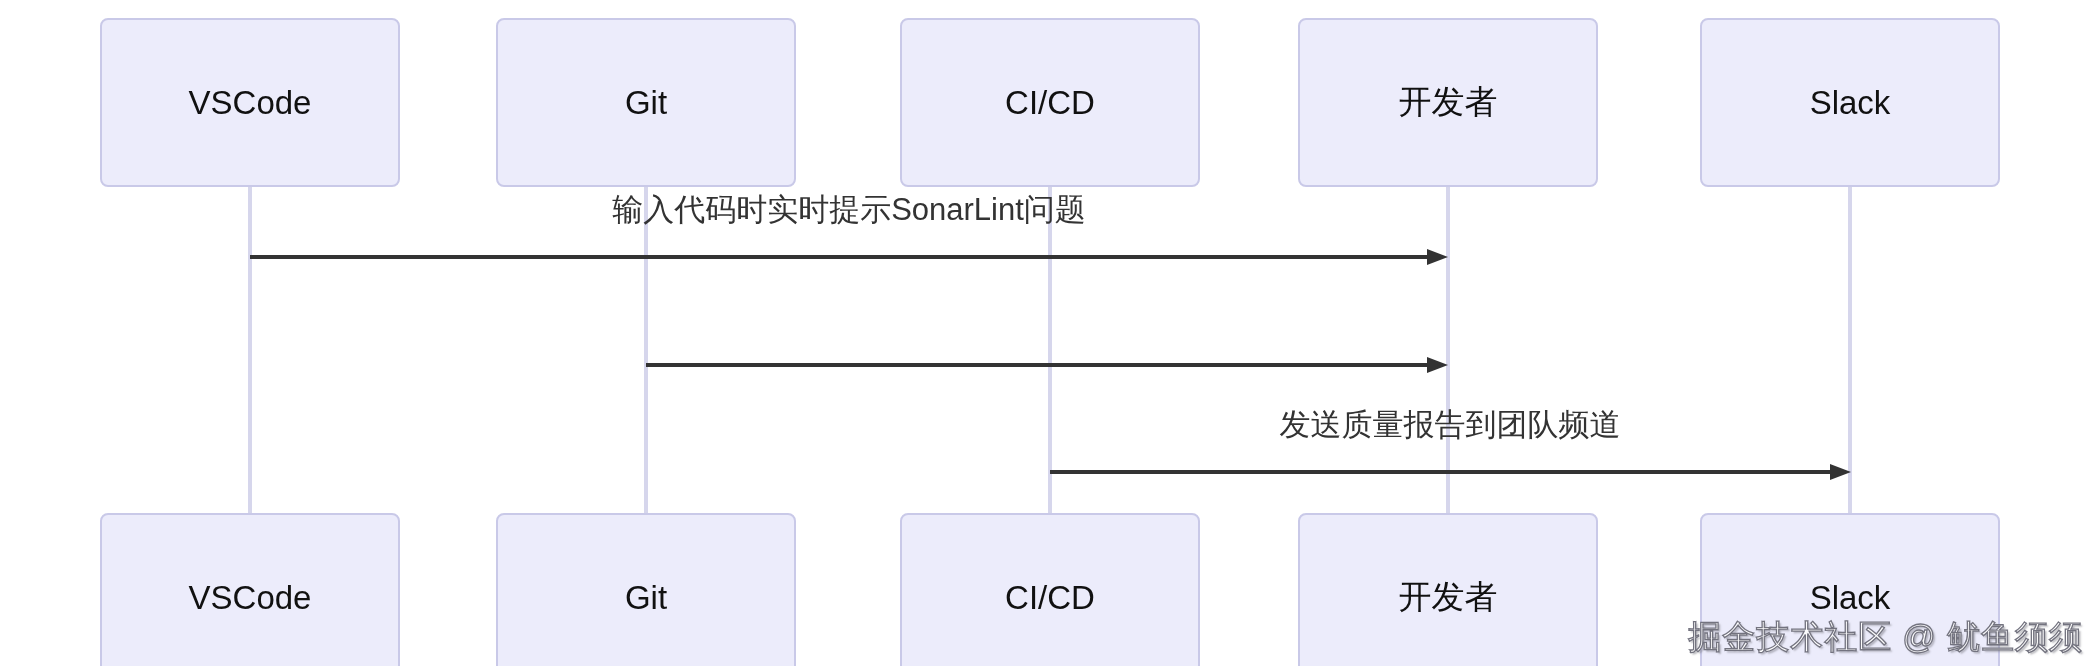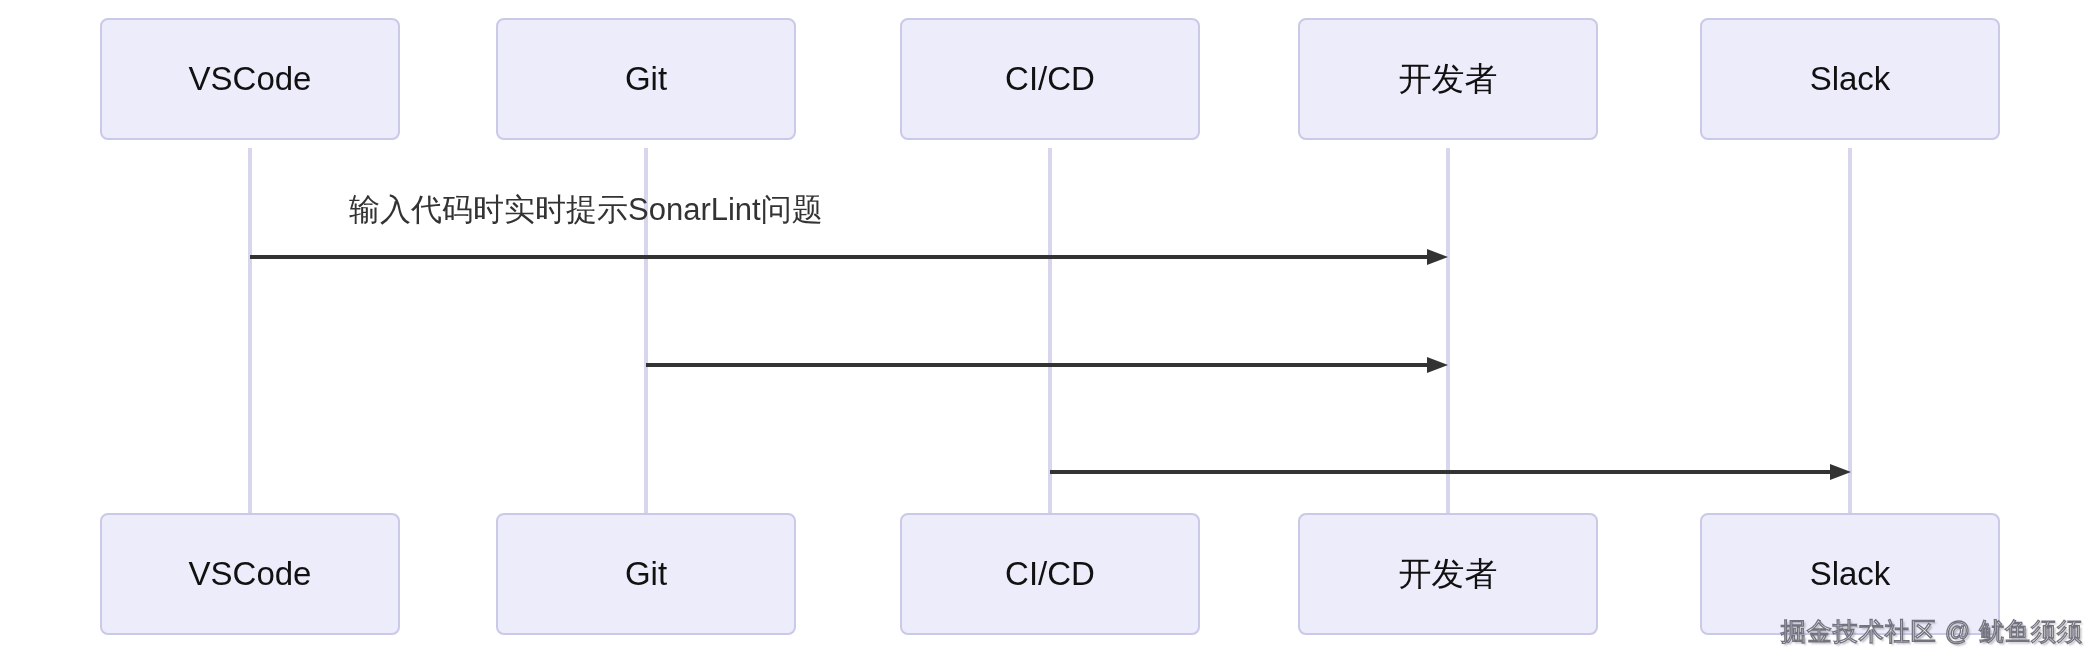--- a/index.html
+++ b/index.html
@@ -19,21 +19,21 @@
     position: relative;
     width: 2100px;
     height: 666px;
     background: #ffffff;
     overflow: hidden;
     font-family: "Liberation Sans", "DejaVu Sans", sans-serif;
   }
   .actor-box {
     position: absolute;
     width: 300px;
-    height: 122px;
+    height: 169px;
     background: var(--actor-fill);
     border: 2px solid var(--actor-border);
     border-radius: 8px;
     box-sizing: border-box;
     display: flex;
     align-items: center;
     justify-content: center;
     font-size: 33px;
     color: var(--actor-text);
     z-index: 2;
@@ -57,32 +57,32 @@
     width: 0;
     height: 0;
     border-top: 8px solid transparent;
     border-bottom: 8px solid transparent;
     border-left: 21px solid var(--arrow);
     z-index: 3;
   }
   .msg-label {
     position: absolute;
     width: 1000px;
-    text-align: left;
+    text-align: center;
     font-size: 31px;
     line-height: 42px;
     color: var(--msg-text);
     z-index: 3;
     white-space: nowrap;
   }
   .watermark {
     position: absolute;
     top: 615px;
     right: 17px;
-    font-size: 25px;
+    font-size: 33px;
     letter-spacing: 1px;
     color: rgba(255,255,255,0.92);
     -webkit-text-stroke: 1.3px #73737f;
     text-shadow: 2px 2px 2px rgba(120,120,130,0.55);
     z-index: 5;
     white-space: nowrap;
   }
 </style>
 </head>
 <body>
@@ -127,18 +127,19 @@
     <span>Slack</span>
   </div>
 
   <div class="msg-label" style="left:349px; top:189px;">输入代码时实时提示SonarLint问题</div>
   <div class="msg-line" style="left:250px; top:255px; width:1178px;"></div>
   <div class="msg-arrow" style="left:1427px; top:249px;"></div>
 
   <div class="msg-line" style="left:646px; top:363px; width:782px;"></div>
   <div class="msg-arrow" style="left:1427px; top:357px;"></div>
 
+  <div class="msg-label" style="left:950px; top:404px;">发送质量报告到团队频道</div>
   <div class="msg-line" style="left:1050px; top:470px; width:780px;"></div>
   <div class="msg-arrow" style="left:1830px; top:464px;"></div>
 
   <div class="watermark">掘金技术社区 @ 鱿鱼须须</div>
 
 </div>
 
 </body></html>

